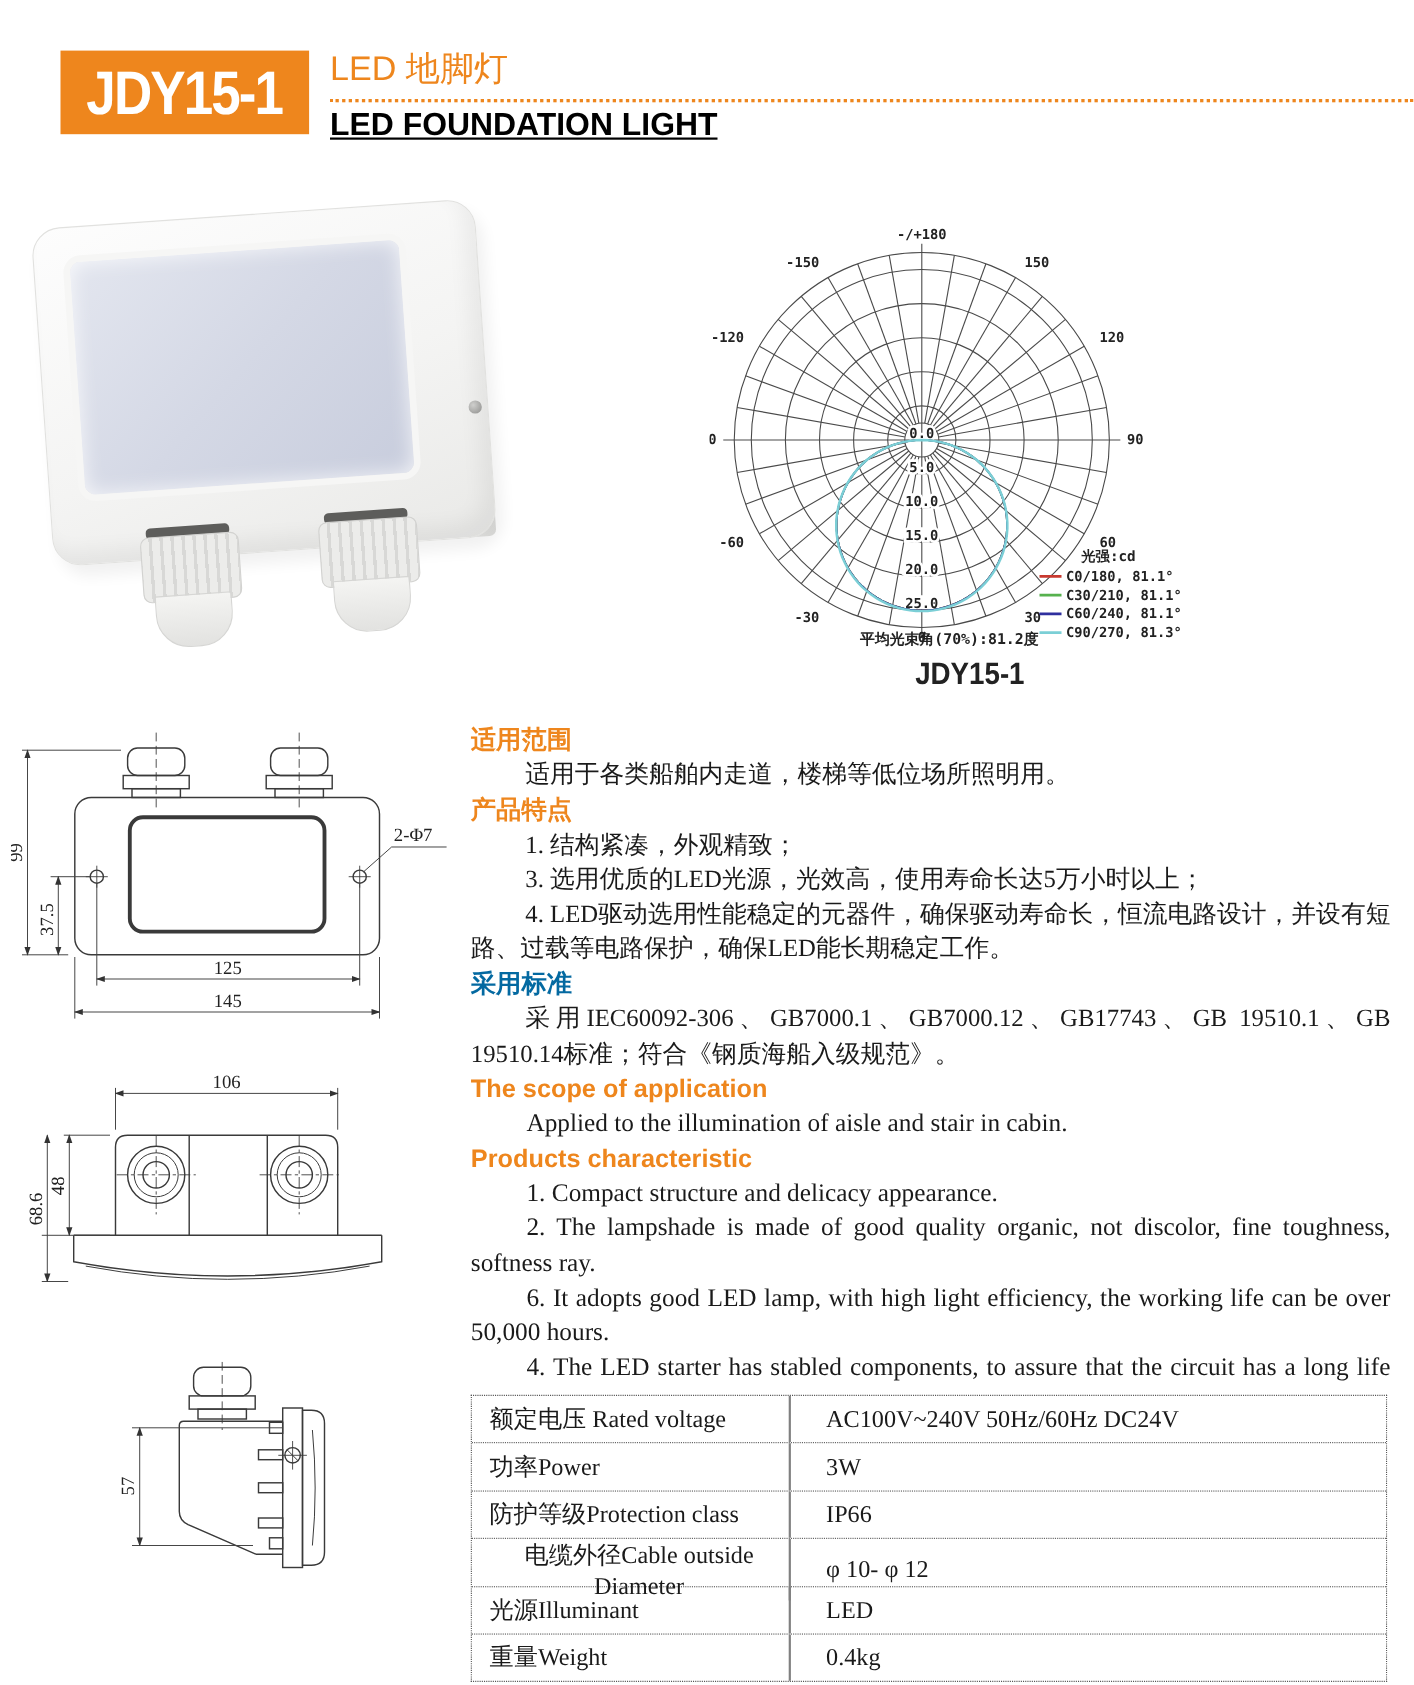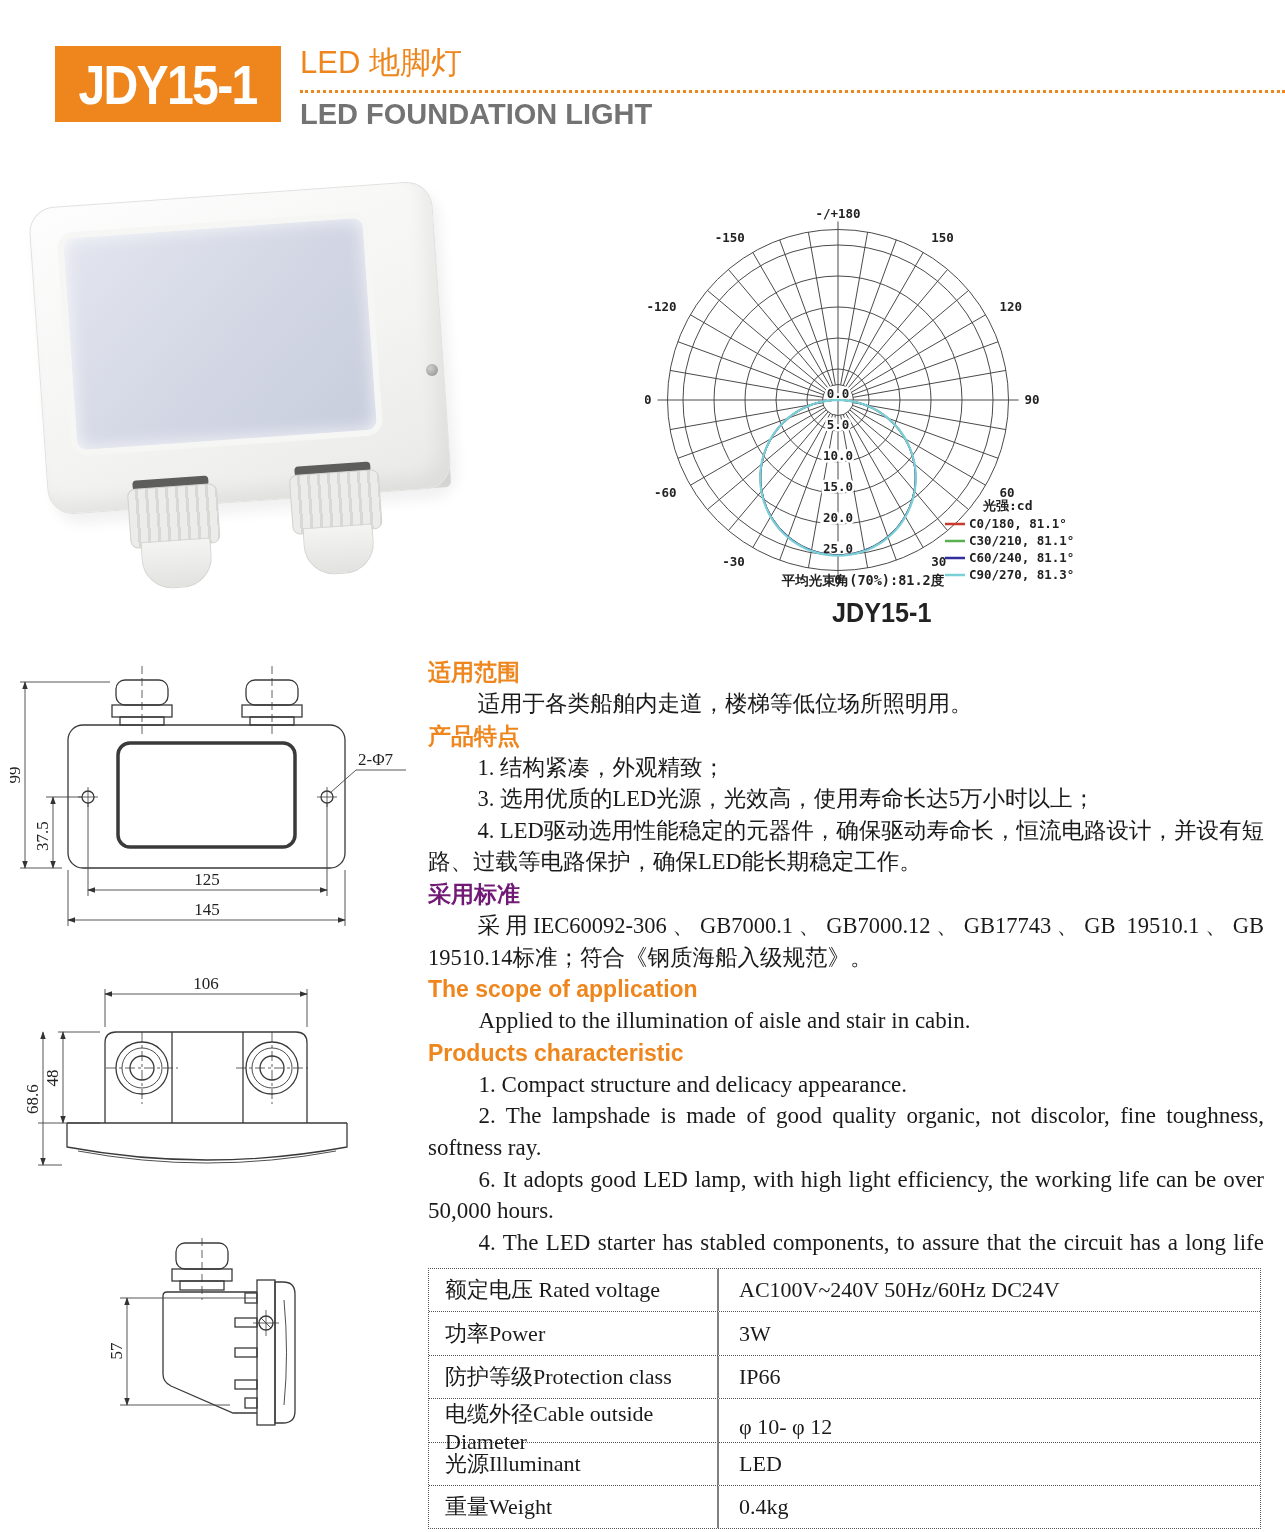--- a/index.html
+++ b/index.html
@@ -48,42 +48,42 @@
   .tickhalo{paint-order:stroke;stroke:#ffffff;stroke-width:5px;}
 
   
   #sections{position:absolute;left:428px;top:656px;width:836px;height:606px;overflow:hidden;}
   .sec-h{font-family:"Liberation Sans",sans-serif;font-weight:bold;font-size:23px;line-height:32px;}
   .sec-p{font-size:22.5px;line-height:31.6px;text-indent:2.2em;text-align:justify;}
   .sec-p.en{font-size:23px;}
 
   
   #spec-table{position:absolute;left:428px;top:1268px;width:833px;
-    border:1.5px dotted #555;box-sizing:border-box;}
+    border:1.5px dotted #555;box-sizing:border-box;text-align:center;}
   .spec-row{display:grid;grid-template-columns:288px 1fr;height:42.4px;
     border-bottom:1.5px dotted #555;}
   .spec-row:last-child{border-bottom:none;}
   .spec-label{display:flex;align-items:center;padding-left:16px;font-size:22px;}
-  .spec-value{display:flex;align-items:center;padding-left:20px;font-size:22px;
+  .spec-value{display:flex;align-items:center;padding-left:32px;font-size:22px;
     border-left:2px solid #808080;}
 </style>
 </head>
 <body>
 
 <div class="page">
 
   <div class="model-badge accent-bg" style="background: rgb(238, 134, 29);">
     <span class="txt">JDY15-1</span>
   </div>
   <div class="head-right">
     <div class="head-line1">
       <span class="cn-title accent-fg" style="color: rgb(238, 134, 29);">LED 地脚灯</span>
     </div>
     <div class="dotline accent-dots" style="border-top-color: rgb(238, 134, 29);"></div>
-    <div class="en-title accent-fg" style="color: #737373;">LED FOUNDATION LIGHT</div>
+    <div class="en-title accent-fg" style="color: #000000; text-decoration: underline;">LED FOUNDATION LIGHT</div>
   </div>
 
   <div class="photo">
     <div class="lamp-side"></div>
     <div class="lamp-body"></div>
     <div class="lamp-lens"></div>
     <div class="screw"></div>
     <div class="gland gland-l">
       <div class="ring"></div>
         <div class="hexbody"></div>
@@ -310,21 +310,21 @@
     </g>
   </svg>
 
   <div id="sections">
       <div class="sec-h cn" style="color: rgb(238, 134, 29);">适用范围</div>
       <div class="sec-p cn">适用于各类船舶内走道，楼梯等低位场所照明用。</div>
       <div class="sec-h cn" style="color: rgb(238, 134, 29);">产品特点</div>
       <div class="sec-p cn">1. 结构紧凑，外观精致；</div>
       <div class="sec-p cn">3. 选用优质的LED光源，光效高，使用寿命长达5万小时以上；</div>
       <div class="sec-p cn">4. LED驱动选用性能稳定的元器件，确保驱动寿命长，恒流电路设计，并设有短路、过载等电路保护，确保LED能长期稳定工作。</div>
-      <div class="sec-h cn" style="color: #701a75;">采用标准</div>
+      <div class="sec-h cn" style="color: #0369a1;">采用标准</div>
       <div class="sec-p cn">采用IEC60092-306、GB7000.1、GB7000.12、GB17743、GB 19510.1、GB 19510.14标准；符合《钢质海船入级规范》。</div>
       <div class="sec-h en" style="color: rgb(238, 134, 29);">The scope of application</div>
       <div class="sec-p en">Applied to the illumination of aisle and stair in cabin.</div>
       <div class="sec-h en" style="color: rgb(238, 134, 29);">Products characteristic</div>
       <div class="sec-p en">1. Compact structure and delicacy appearance.</div>
       <div class="sec-p en">2. The lampshade is made of good quality organic, not discolor, fine toughness, softness ray.</div>
       <div class="sec-p en">6.  It adopts good LED lamp, with high light efficiency, the working life can be over 50,000 hours.</div>
       <div class="sec-p en">4. The LED starter has stabled components, to assure that the circuit has a long life time, and it has the protection for the short circuit and over load, to assure that the LED light work for long term.</div>
     </div>
 

